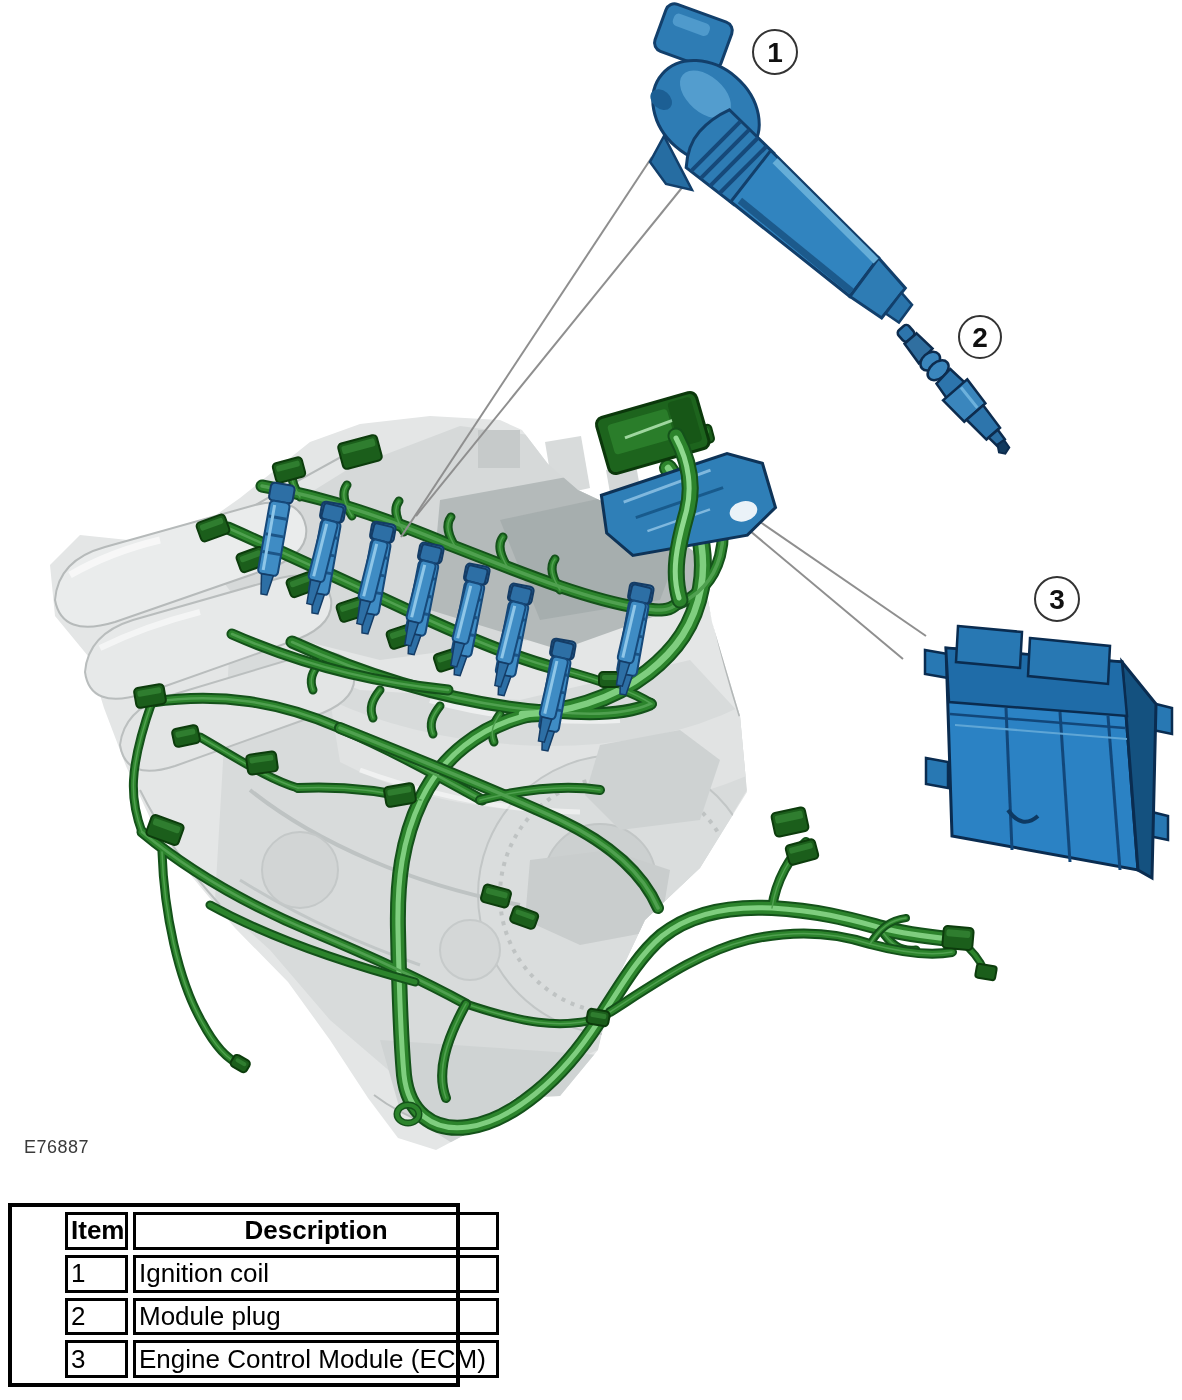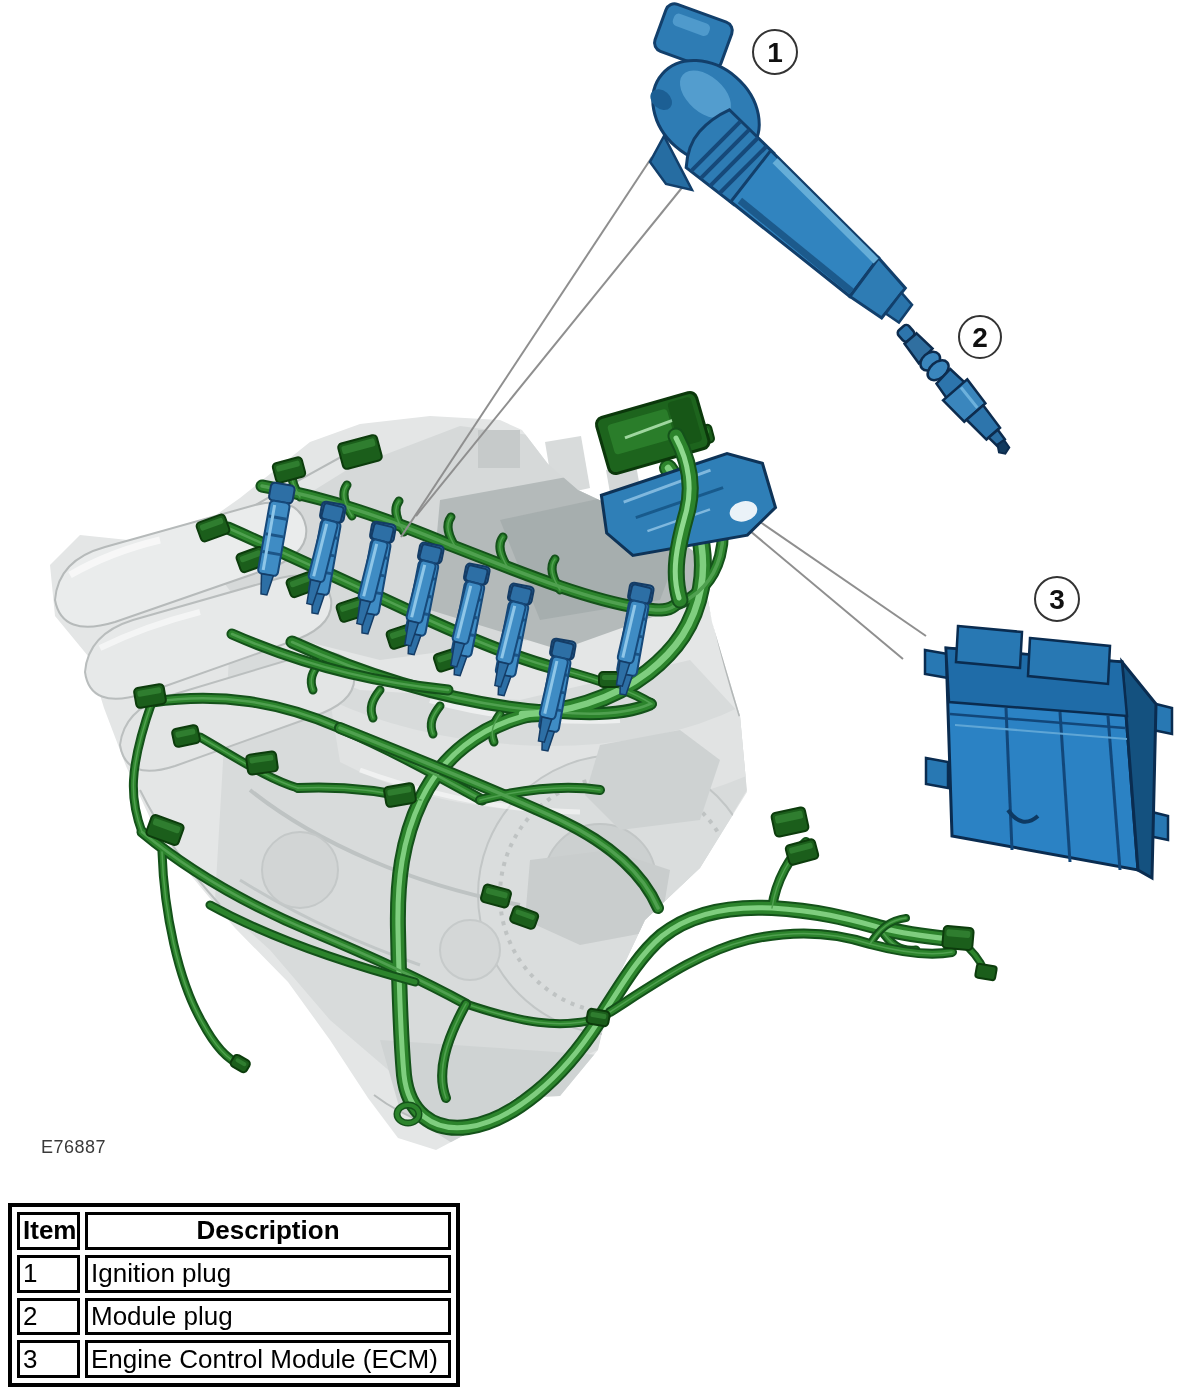--- a/index.html
+++ b/index.html
@@ -1,21 +1,21 @@
 <!DOCTYPE html>
 <html><head>
 <meta charset="utf-8">
 <style>
   html,body{margin:0;padding:0;background:#ffffff;}
   .page{position:relative;width:1182px;height:1400px;background:#ffffff;overflow:hidden;
         font-family:"Liberation Sans", sans-serif;}
   svg{position:absolute;left:0;top:0;}
-  .eid{position:absolute;left:41px;top:1137px;font-size:18px;color:#3a3a3a;letter-spacing:0.5px;}
+  .eid{position:absolute;left:24px;top:1137px;font-size:18px;color:#3a3a3a;letter-spacing:0.5px;}
   .tblwrap{position:absolute;left:8px;top:1203px;width:452px;height:184px;border:4px solid #000;box-sizing:border-box;}
-  table{border-collapse:separate;border-spacing:5px 5px;width:100%;height:100%;table-layout:fixed;}
+  table{border-collapse:separate;border-spacing:5px 5px;width:100%;height:100%;table-layout:fixed;margin-left:48px;}
   td,th{border:3px solid #000;box-sizing:border-box;font-size:26px;padding:0 3px;white-space:nowrap;overflow:hidden;vertical-align:middle;}
   th{font-weight:bold;text-align:center;}
   .c1{width:63px;}
   td{text-align:left;font-weight:normal;}
 </style>
 </head>
 <body>
 <div class="page">
 <svg width="1182" height="1400" viewBox="0 0 1182 1400">
 
@@ -501,21 +501,21 @@
 
 <div class="tblwrap">
 <table>
   <tbody>
           <tr>
             <th class="c1">Item</th>
             <th>Description</th>
           </tr>
   <tr>
             <td class="c1">1</td>
-            <td>Ignition plug</td>
+            <td>Ignition coil</td>
           </tr>
   <tr>
             <td class="c1">2</td>
             <td>Module plug</td>
           </tr>
   <tr>
             <td class="c1">3</td>
             <td>Engine Control Module (ECM)</td>
           </tr>
 </tbody>

